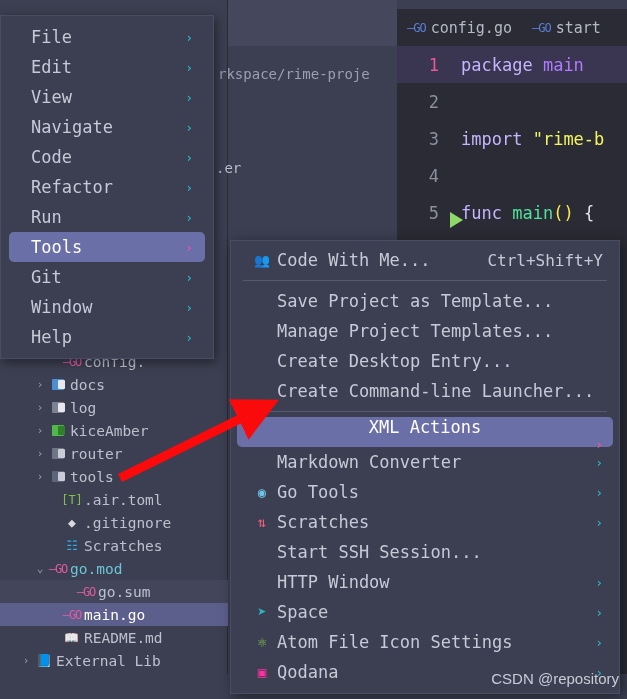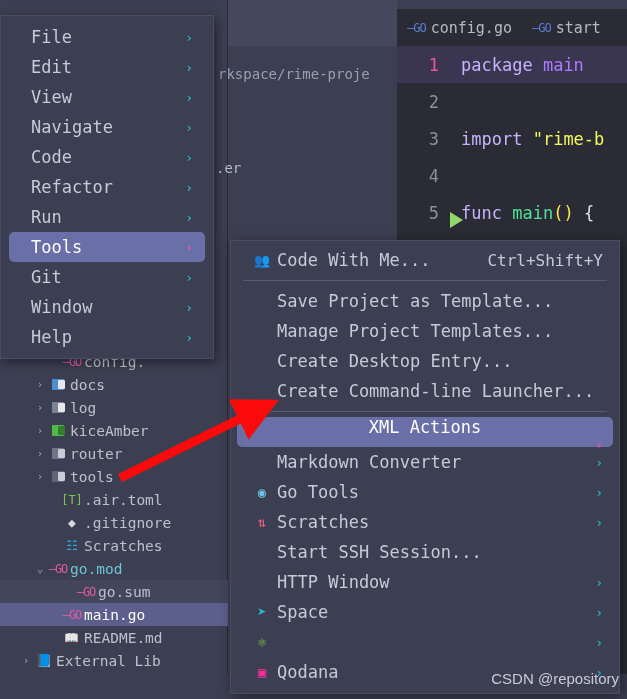--- a/index.html
+++ b/index.html
@@ -450,20 +450,21 @@
         <span class="sm-ico">
           <span class="ico-space">➤</span>
         </span>
         <span class="sm-label">Space</span>
         <span class="sm-chev">›</span>
       </div>
       <div class="sm-item">
         <span class="sm-ico">
           <span class="ico-atom">⚛</span>
         </span>
+        <span class="sm-label">Atom File Icon Settings</span>
         <span class="sm-chev">›</span>
       </div>
       <div class="sm-item">
         <span class="sm-ico">
           <span class="ico-qodana">▣</span>
         </span>
         <span class="sm-label">Qodana</span>
         <span class="sm-chev">›</span>
       </div>
     </div>

